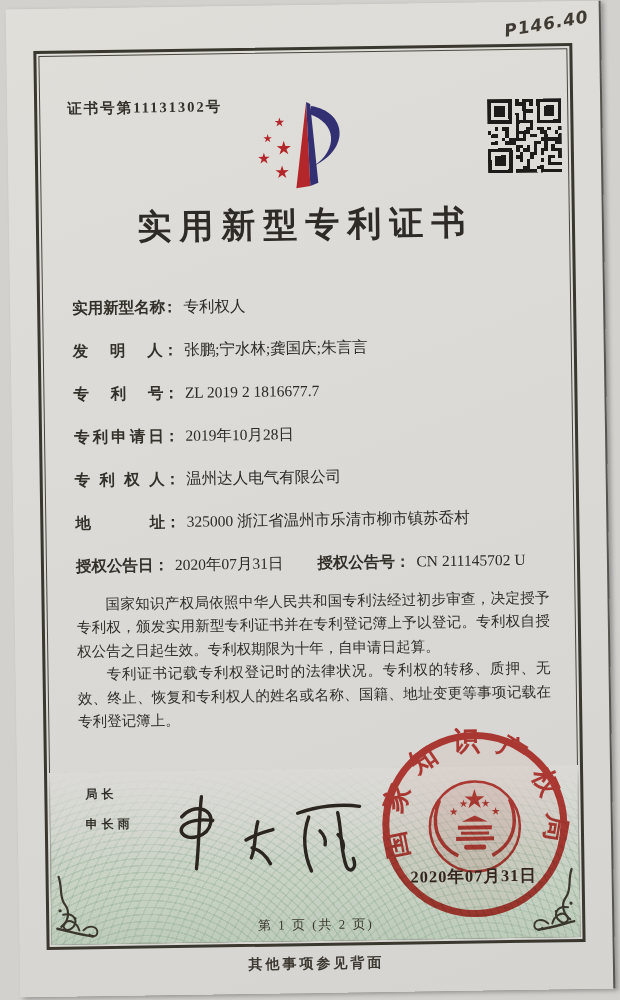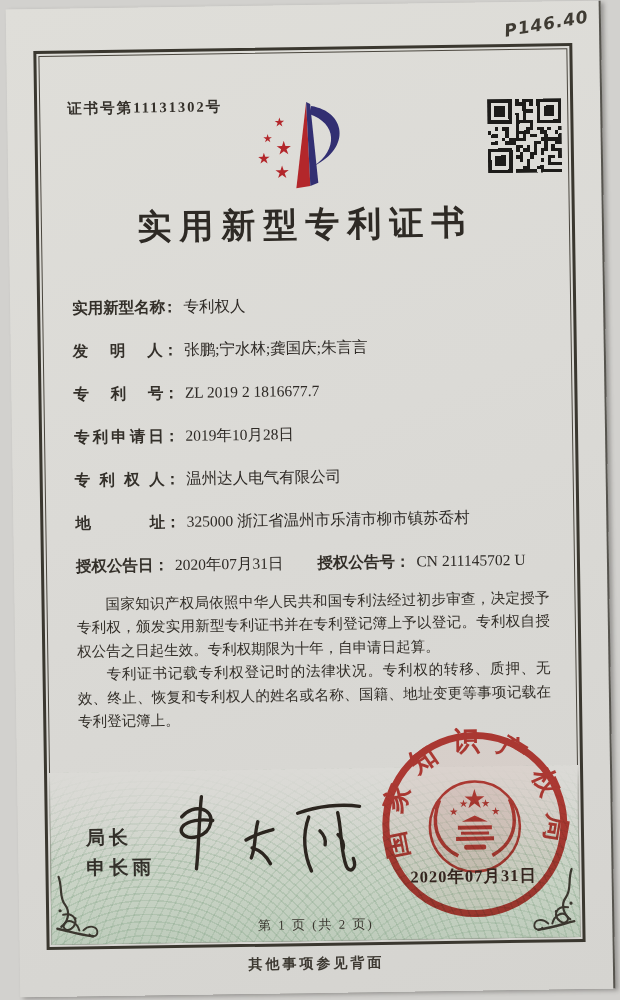--- a/index.html
+++ b/index.html
@@ -44,21 +44,21 @@
   .flabel{font-weight:600;color:#332f29;}
   .flabel .jt{
     display:inline-block;width:5.8em;text-align:justify;text-align-last:justify;
     vertical-align:bottom;
   }
   .fvalue{margin-left:6px;color:#2e2a26;}
   .grant-row{display:flex;column-gap:34px;}
   .grant-row .field-row{margin-bottom:0;}
   .paras{margin-top:14px;font-size:14.5px;line-height:1.62;text-align:justify;color:#322e28;}
   .paras p{margin:0;text-indent:2em;}
-  .director{position:absolute;left:38px;top:770px;font-size:19px;letter-spacing:4px;
+  .director{position:absolute;left:38px;top:726px;font-size:12px;letter-spacing:4px;
     font-weight:600;color:#33302a;line-height:30px;}
   .signature{position:absolute;left:118px;top:733px;width:212px;height:102px;}
   .seal{position:absolute;left:330px;top:680px;width:194px;height:194px;
     mix-blend-mode:multiply;opacity:.92;}
   .seal-ring-text{font-size:27px;font-weight:700;letter-spacing:15px;fill:#c5322b;}
   .seal-date{
     position:absolute;left:322px;top:818px;width:206px;text-align:center;
     font-size:16.5px;font-weight:600;letter-spacing:1px;color:#35251f;
   }
   .band{

